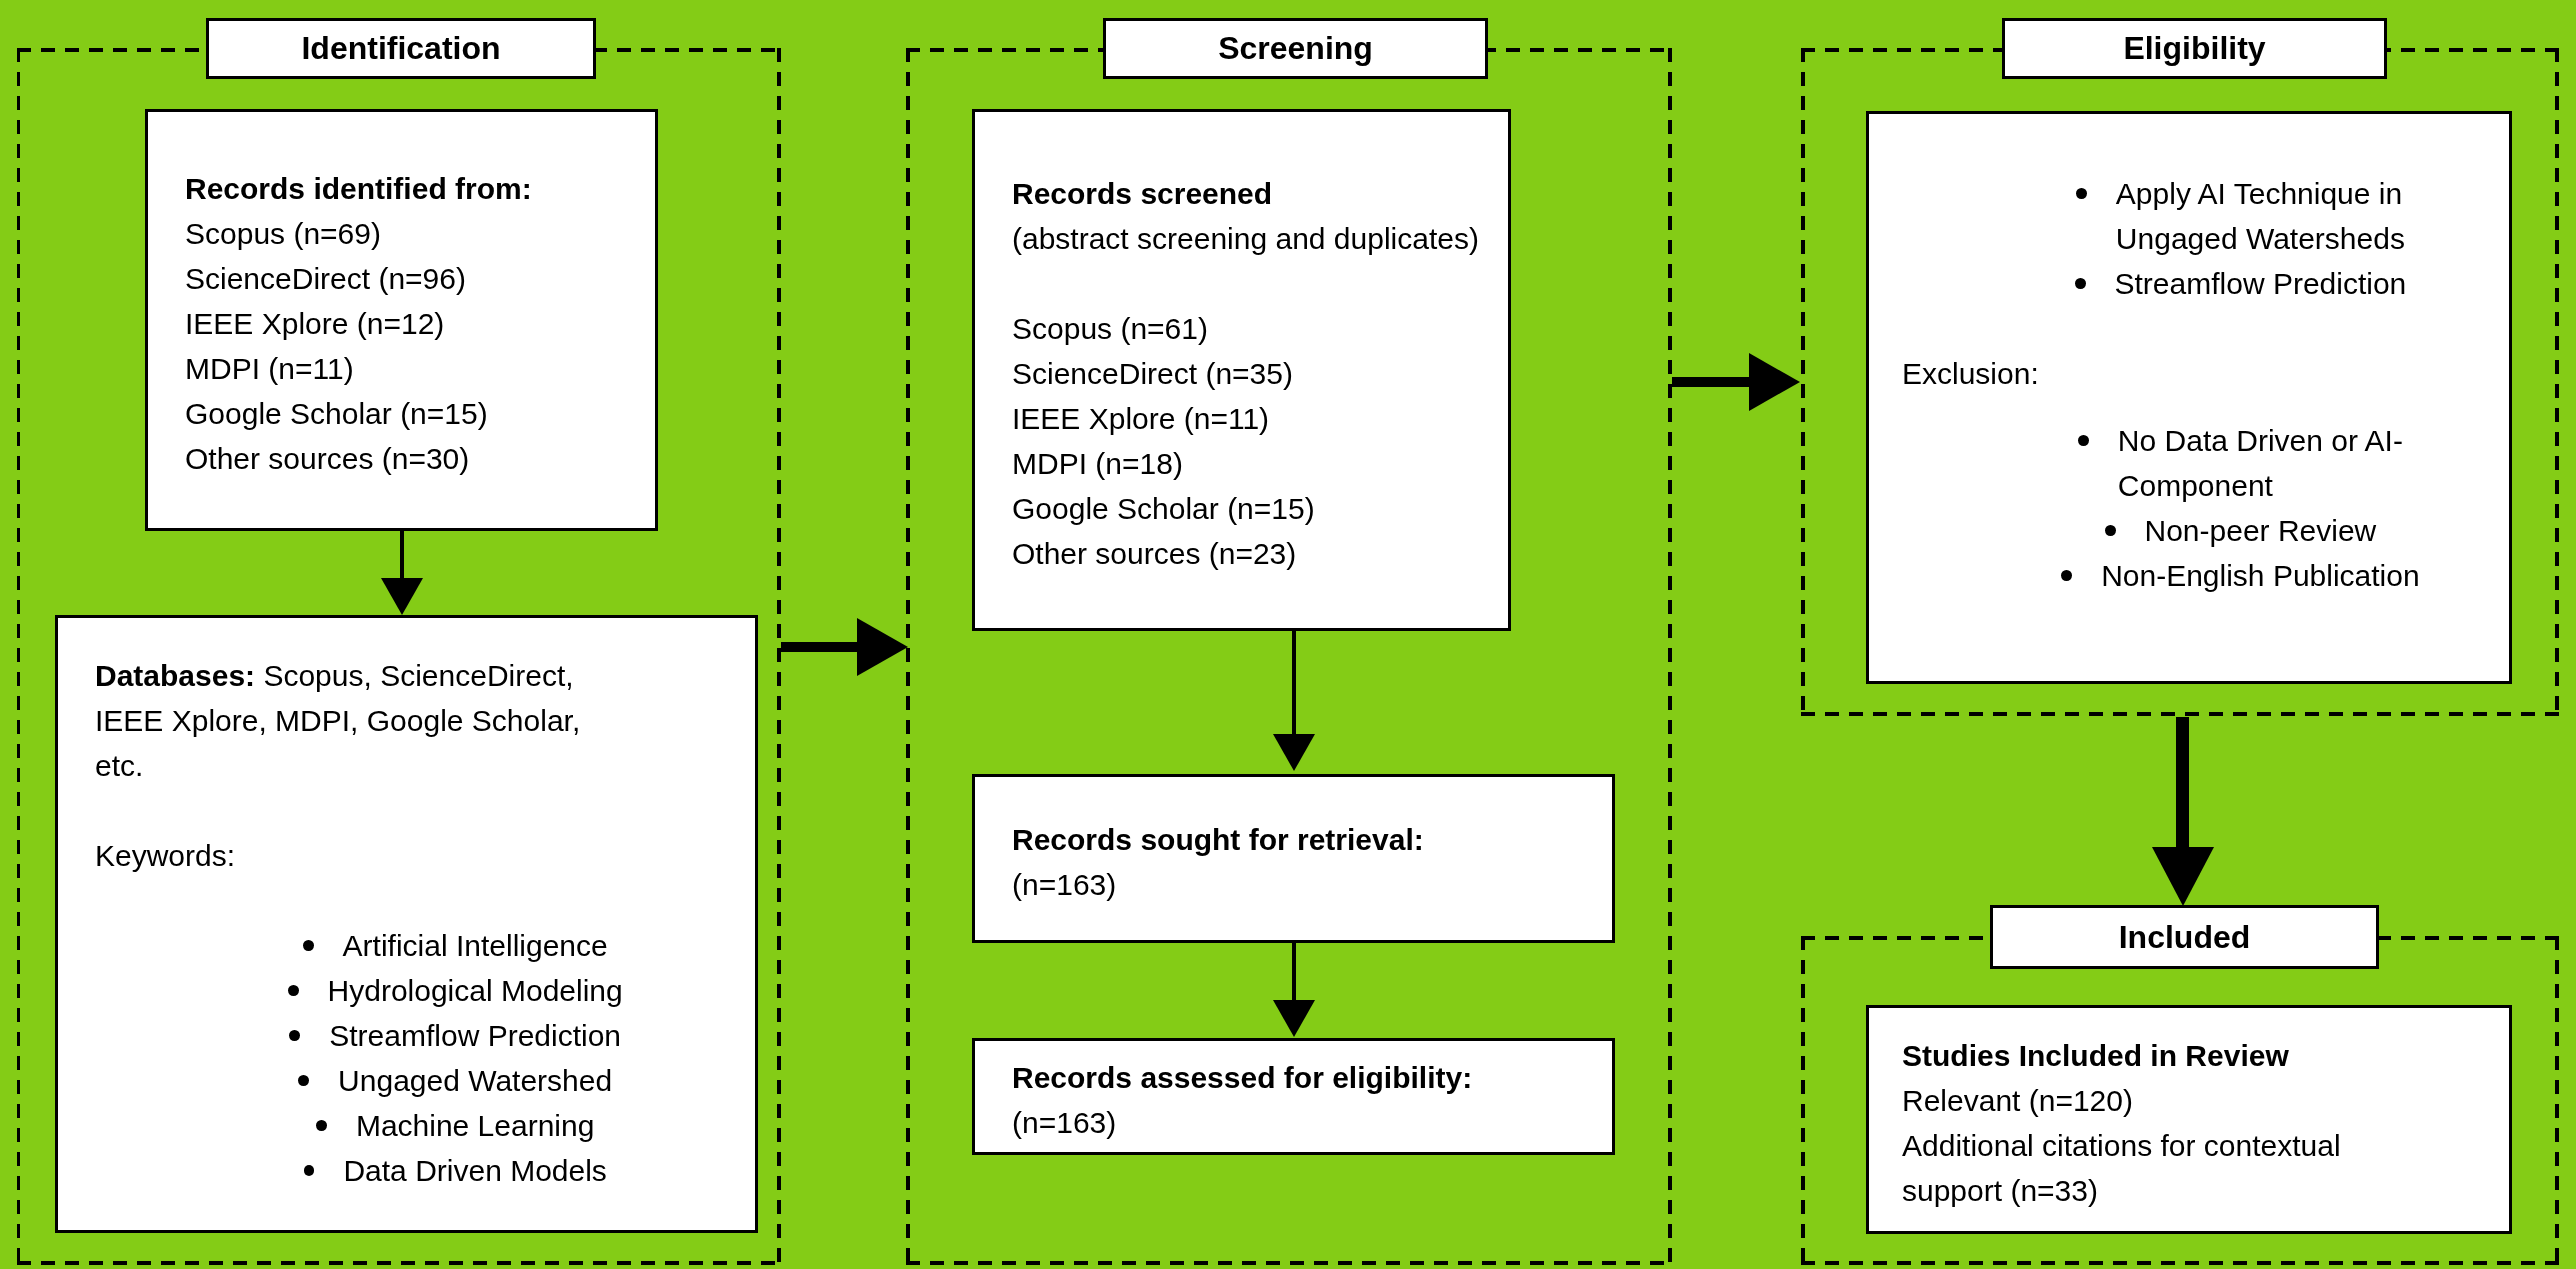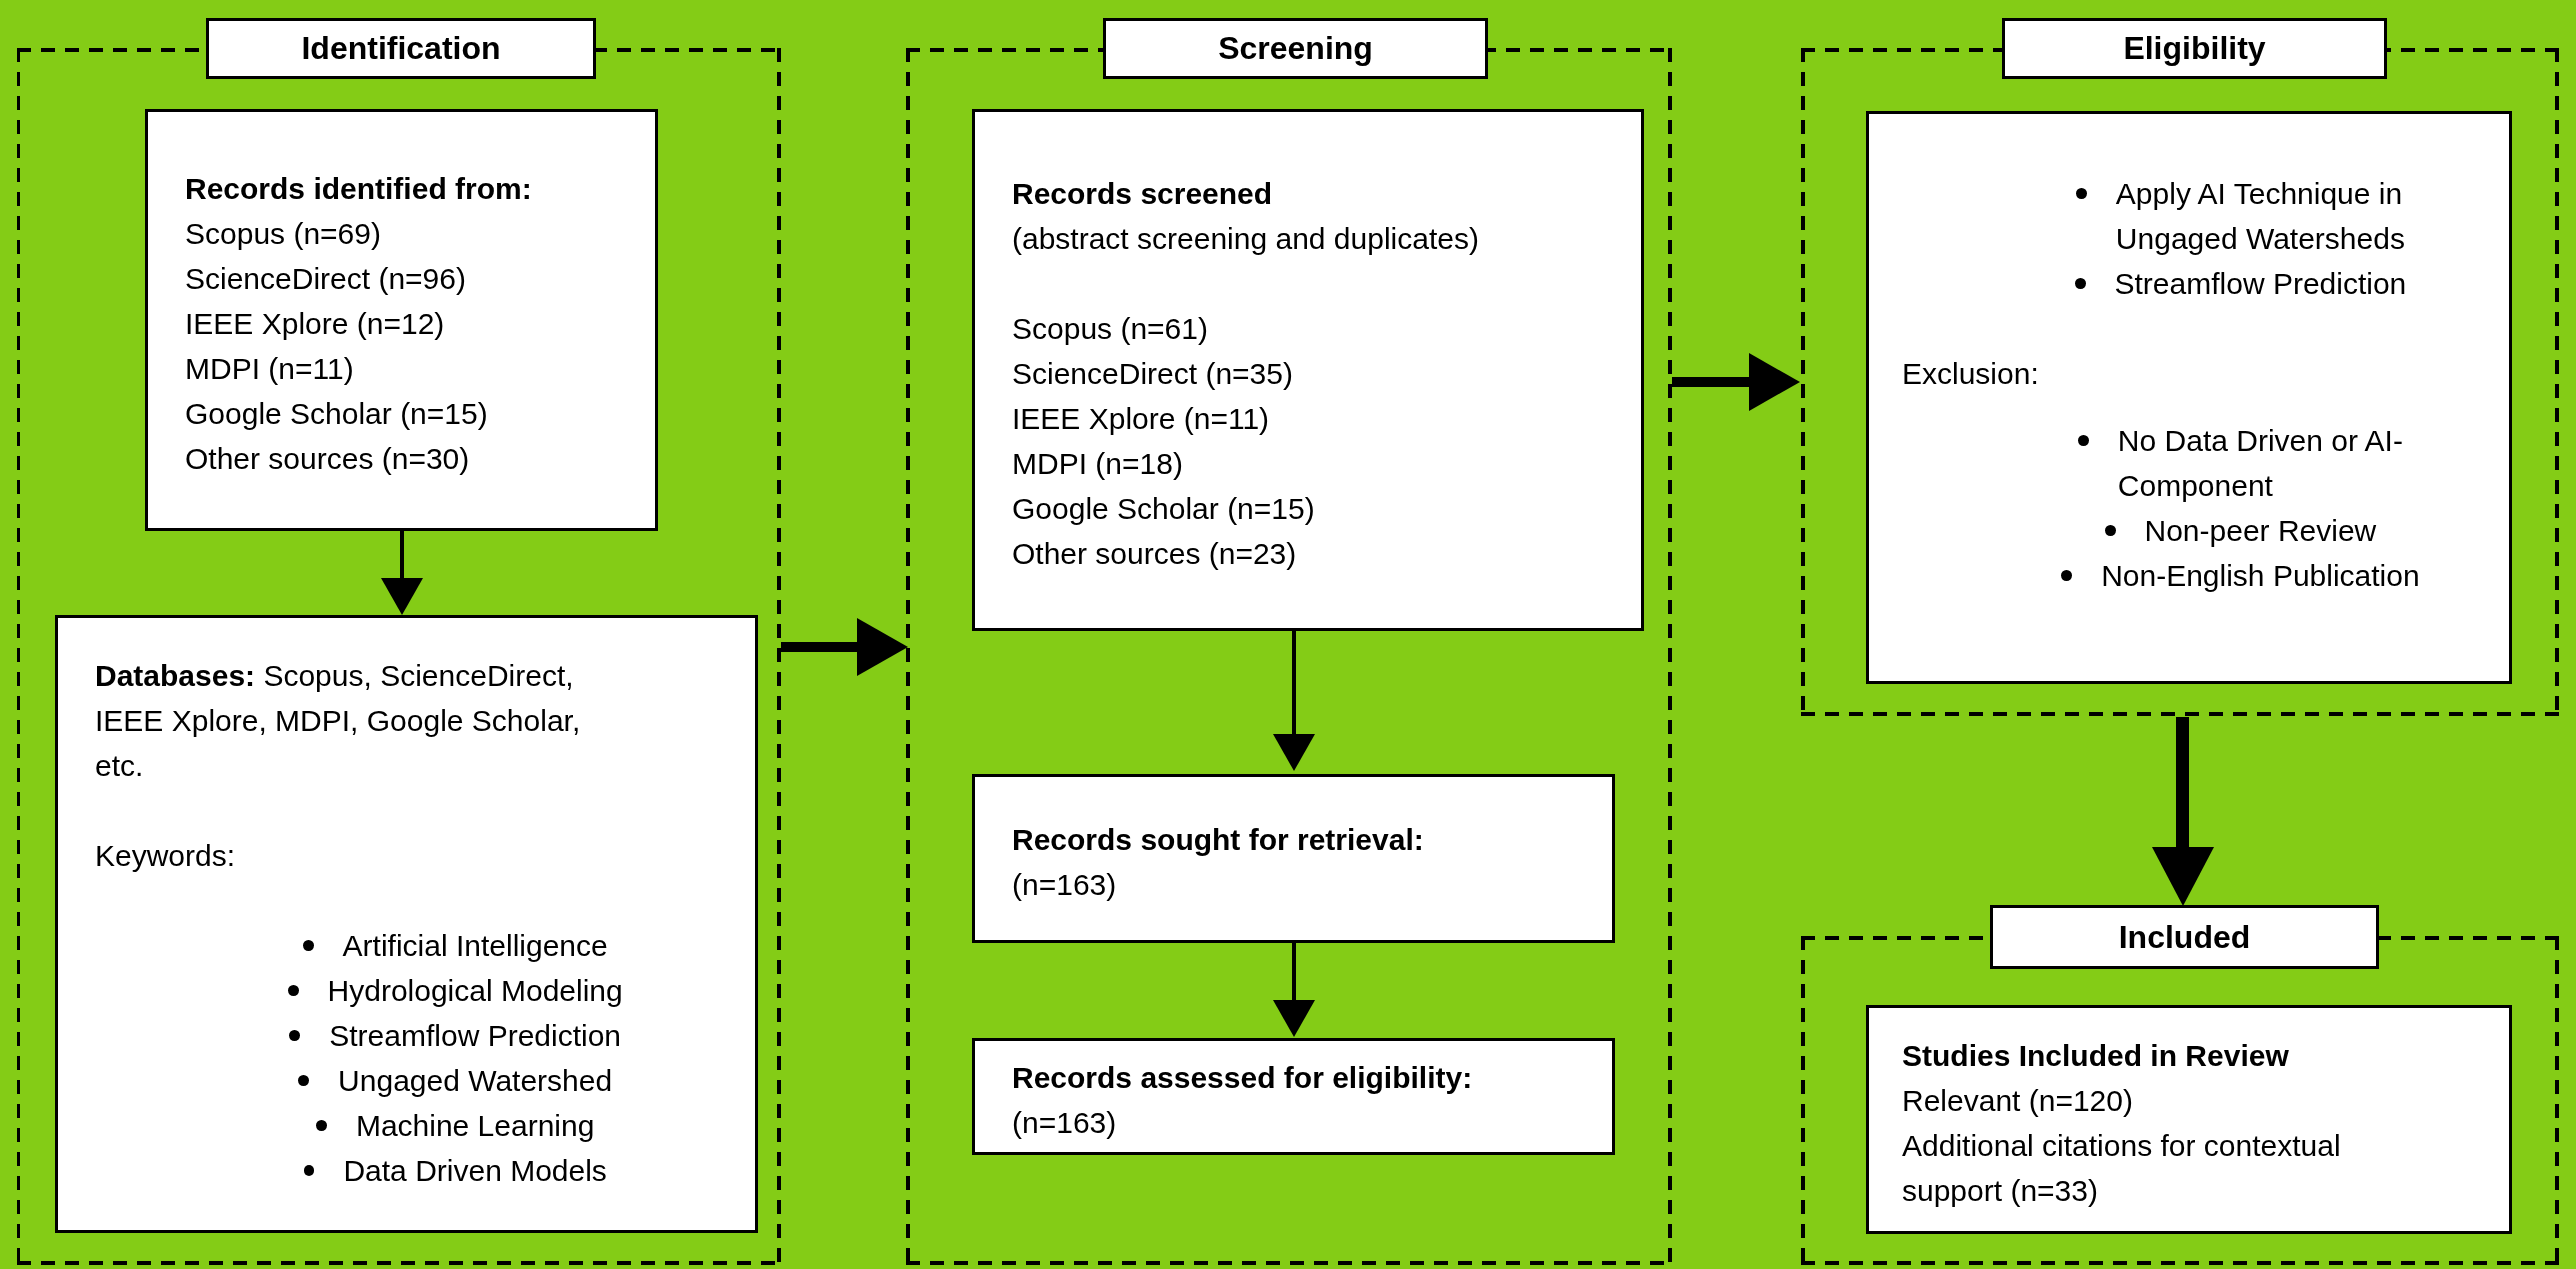--- a/index.html
+++ b/index.html
@@ -135,21 +135,21 @@
     <div class="et"></div>
     <div class="eb"></div>
     <div class="el"></div>
     <div class="er"></div>
   </div>
 
   <div class="stage-title" style="left:1103px;top:18px;width:385px;height:61px;">
     <span>Screening</span>
   </div>
 
-  <div class="box vcenter" style="left:972px;top:109px;width:672px;height:522px;padding-left:37px;">
+  <div class="box vcenter" style="left:972px;top:109px;width:539px;height:522px;padding-left:37px;">
     <div class="b">Records screened</div>
     <div>(abstract screening and duplicates)</div>
     <div class="sp70"></div>
     <div>Scopus (n=61)</div>
     <div>ScienceDirect (n=35)</div>
     <div>IEEE Xplore (n=11)</div>
     <div>MDPI (n=18)</div>
     <div>Google Scholar (n=15)</div>
     <div>Other sources (n=23)</div>
   </div>

